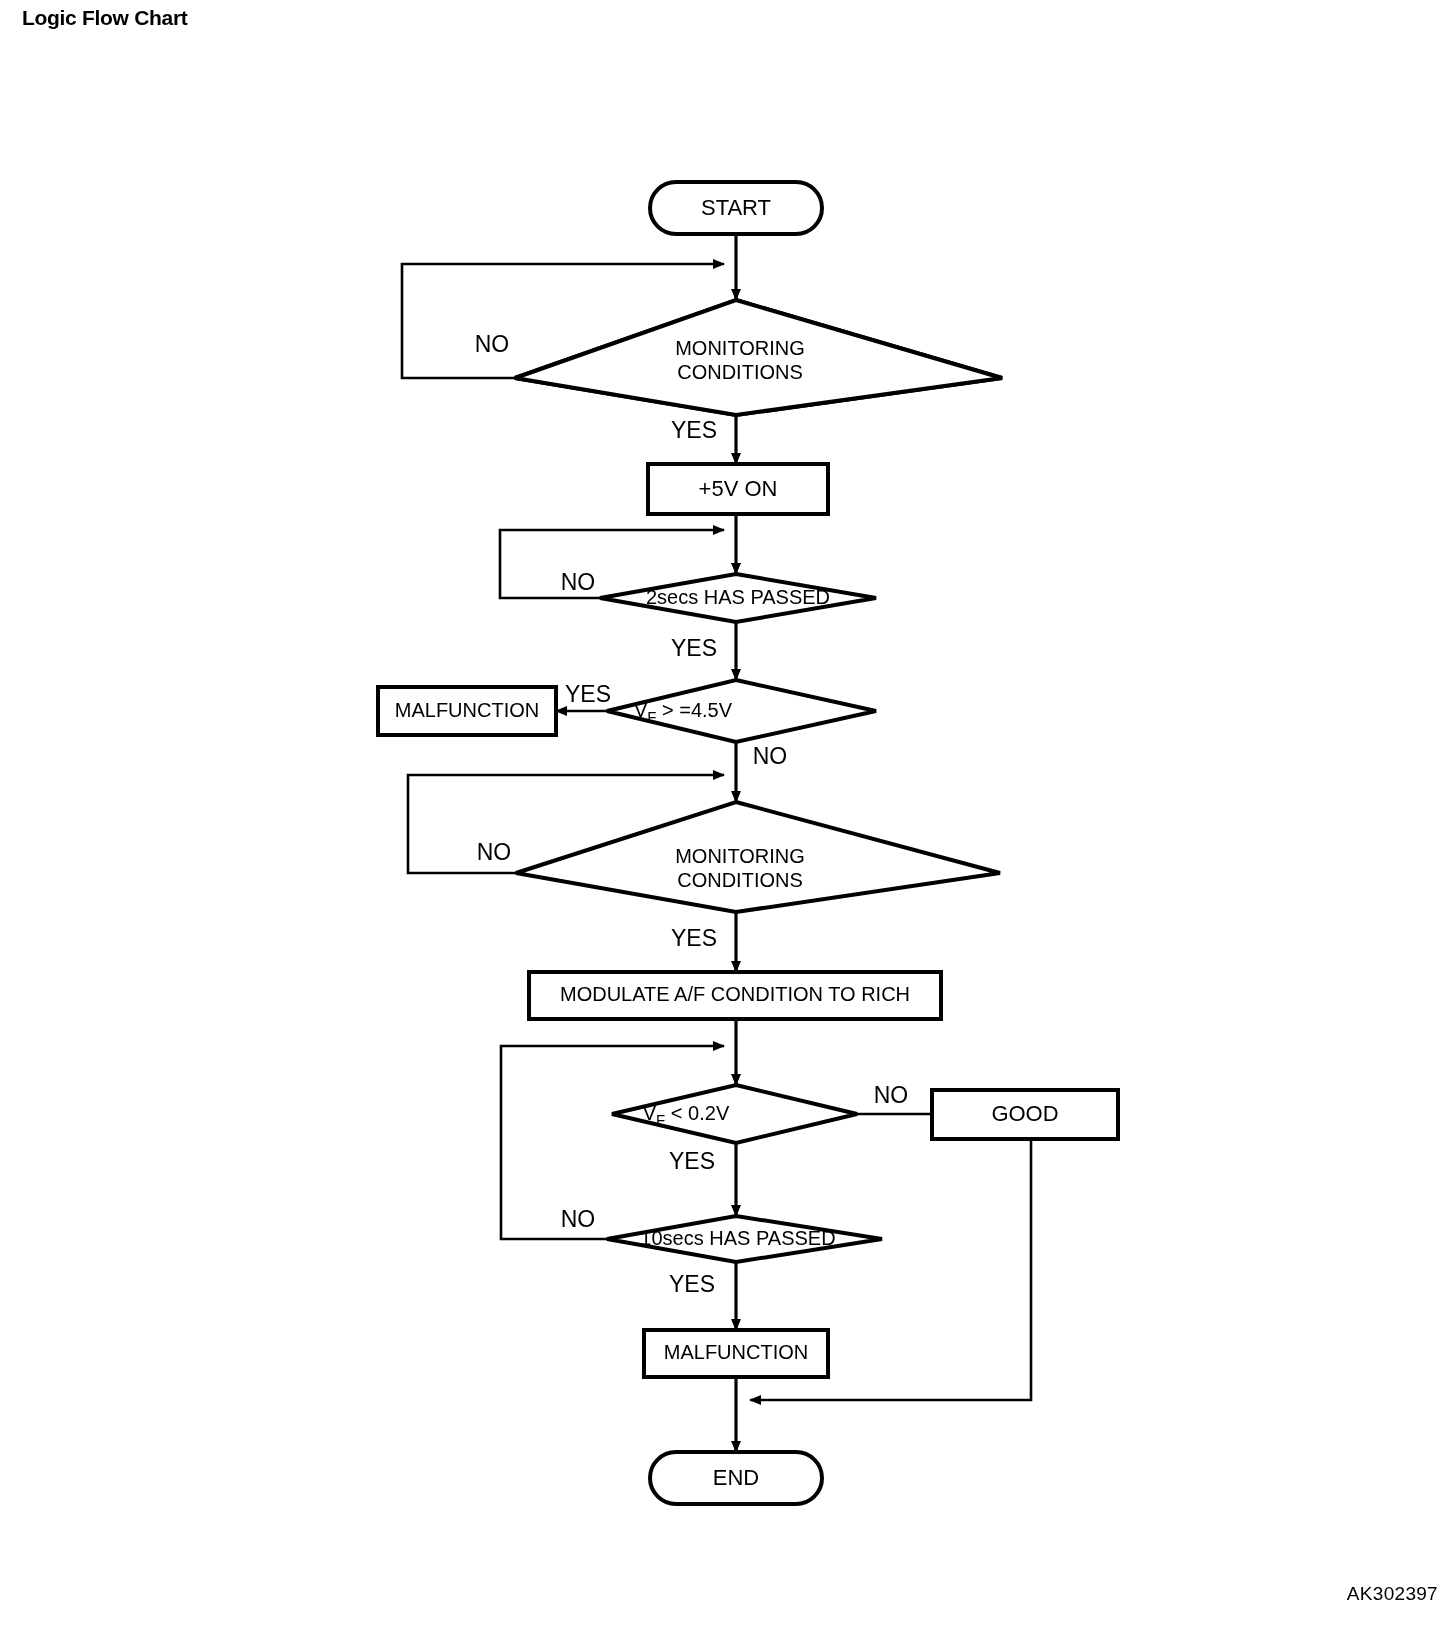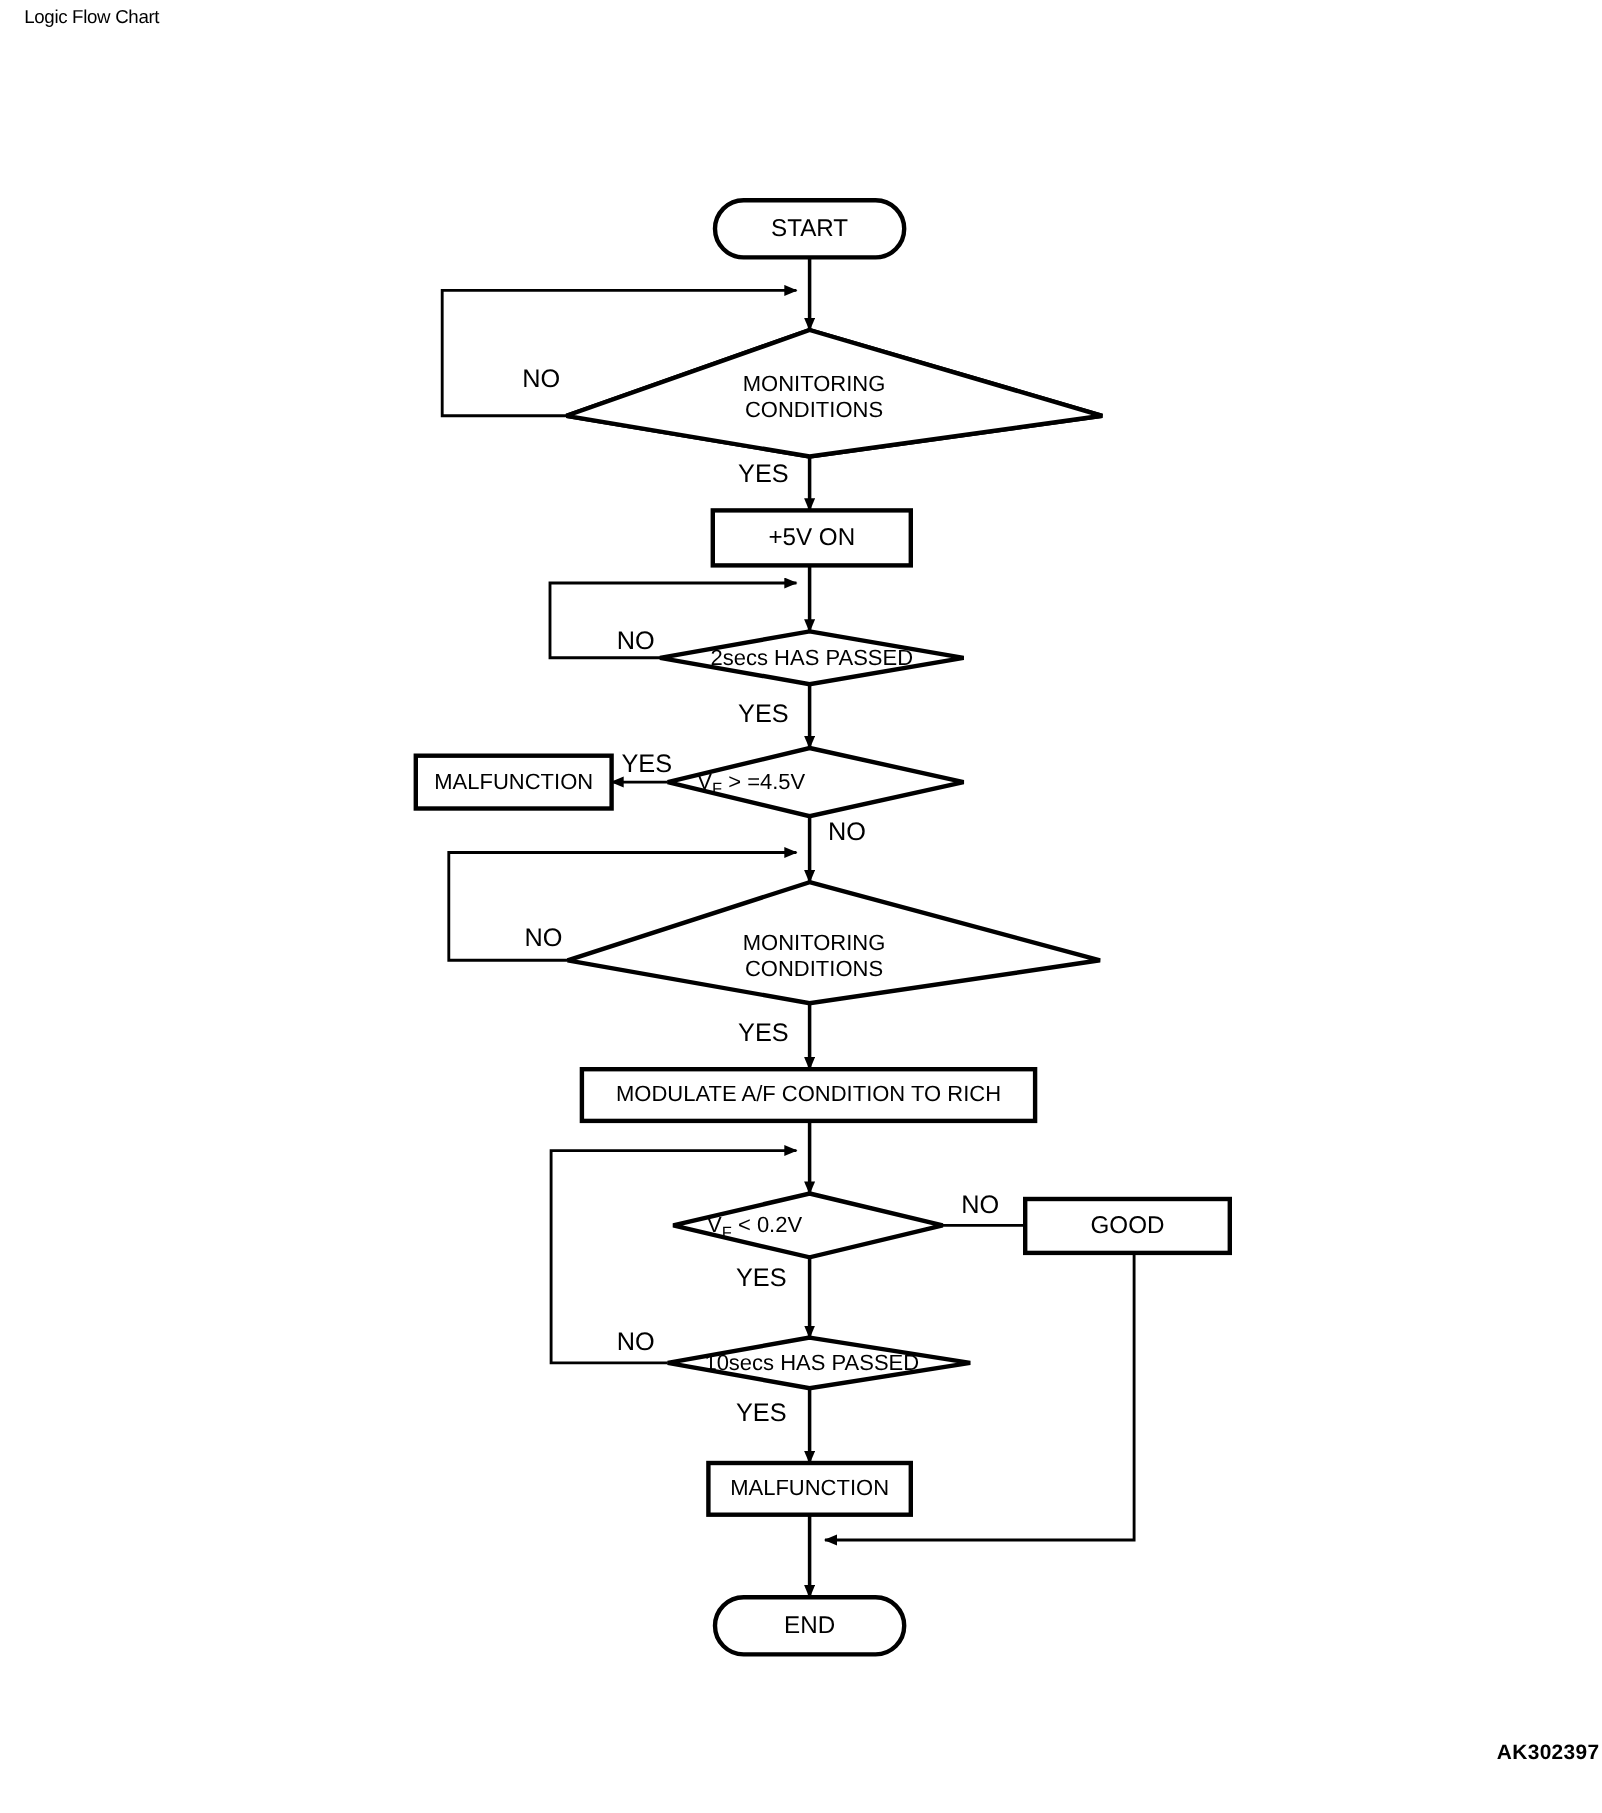--- a/index.html
+++ b/index.html
@@ -1,20 +1,20 @@
 <!DOCTYPE html>
 <html><head>
 <meta charset="utf-8">
 <style>
   html,body{margin:0;padding:0;background:#ffffff;}
   body{width:1456px;height:1648px;position:relative;
        font-family:"Liberation Sans", sans-serif;color:#000;}
-  #title{position:absolute;left:22px;top:6px;font-size:17px;font-weight:normal;
+  #title{position:absolute;left:22px;top:6px;font-size:21px;font-weight:bold;
          letter-spacing:-0.3px;}
-  #code{position:absolute;right:2px;top:1583px;font-size:19px;font-weight:bold;
+  #code{position:absolute;right:18px;top:1583px;font-size:19px;font-weight:normal;
         letter-spacing:0.3px;}
   #flow{position:absolute;left:0;top:0;}
   .shape{fill:#fff;stroke:#000;}
   .box{stroke-width:4;}
   .diamond{stroke-width:4;}
   .term{stroke-width:4;}
   .conn{stroke:#000;fill:none;stroke-width:3.2;}
   .conn-thin{stroke:#000;fill:none;stroke-width:2.6;}
   text{font-family:"Liberation Sans", sans-serif;fill:#000;}
   .lbl{font-size:22px;text-anchor:middle;dominant-baseline:middle;}

